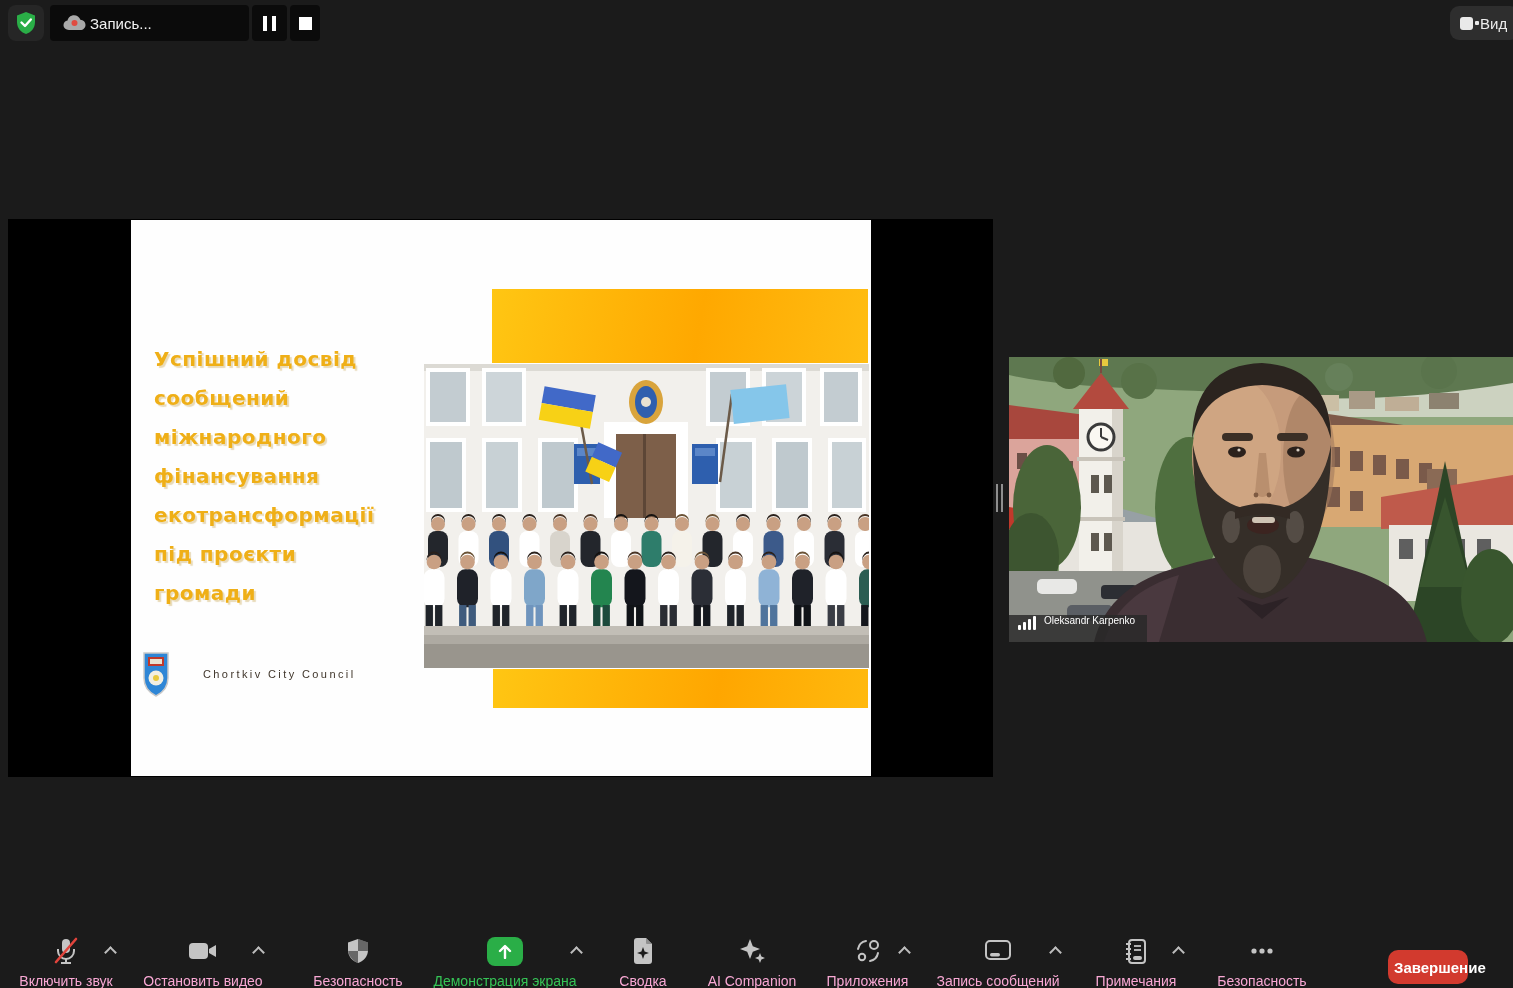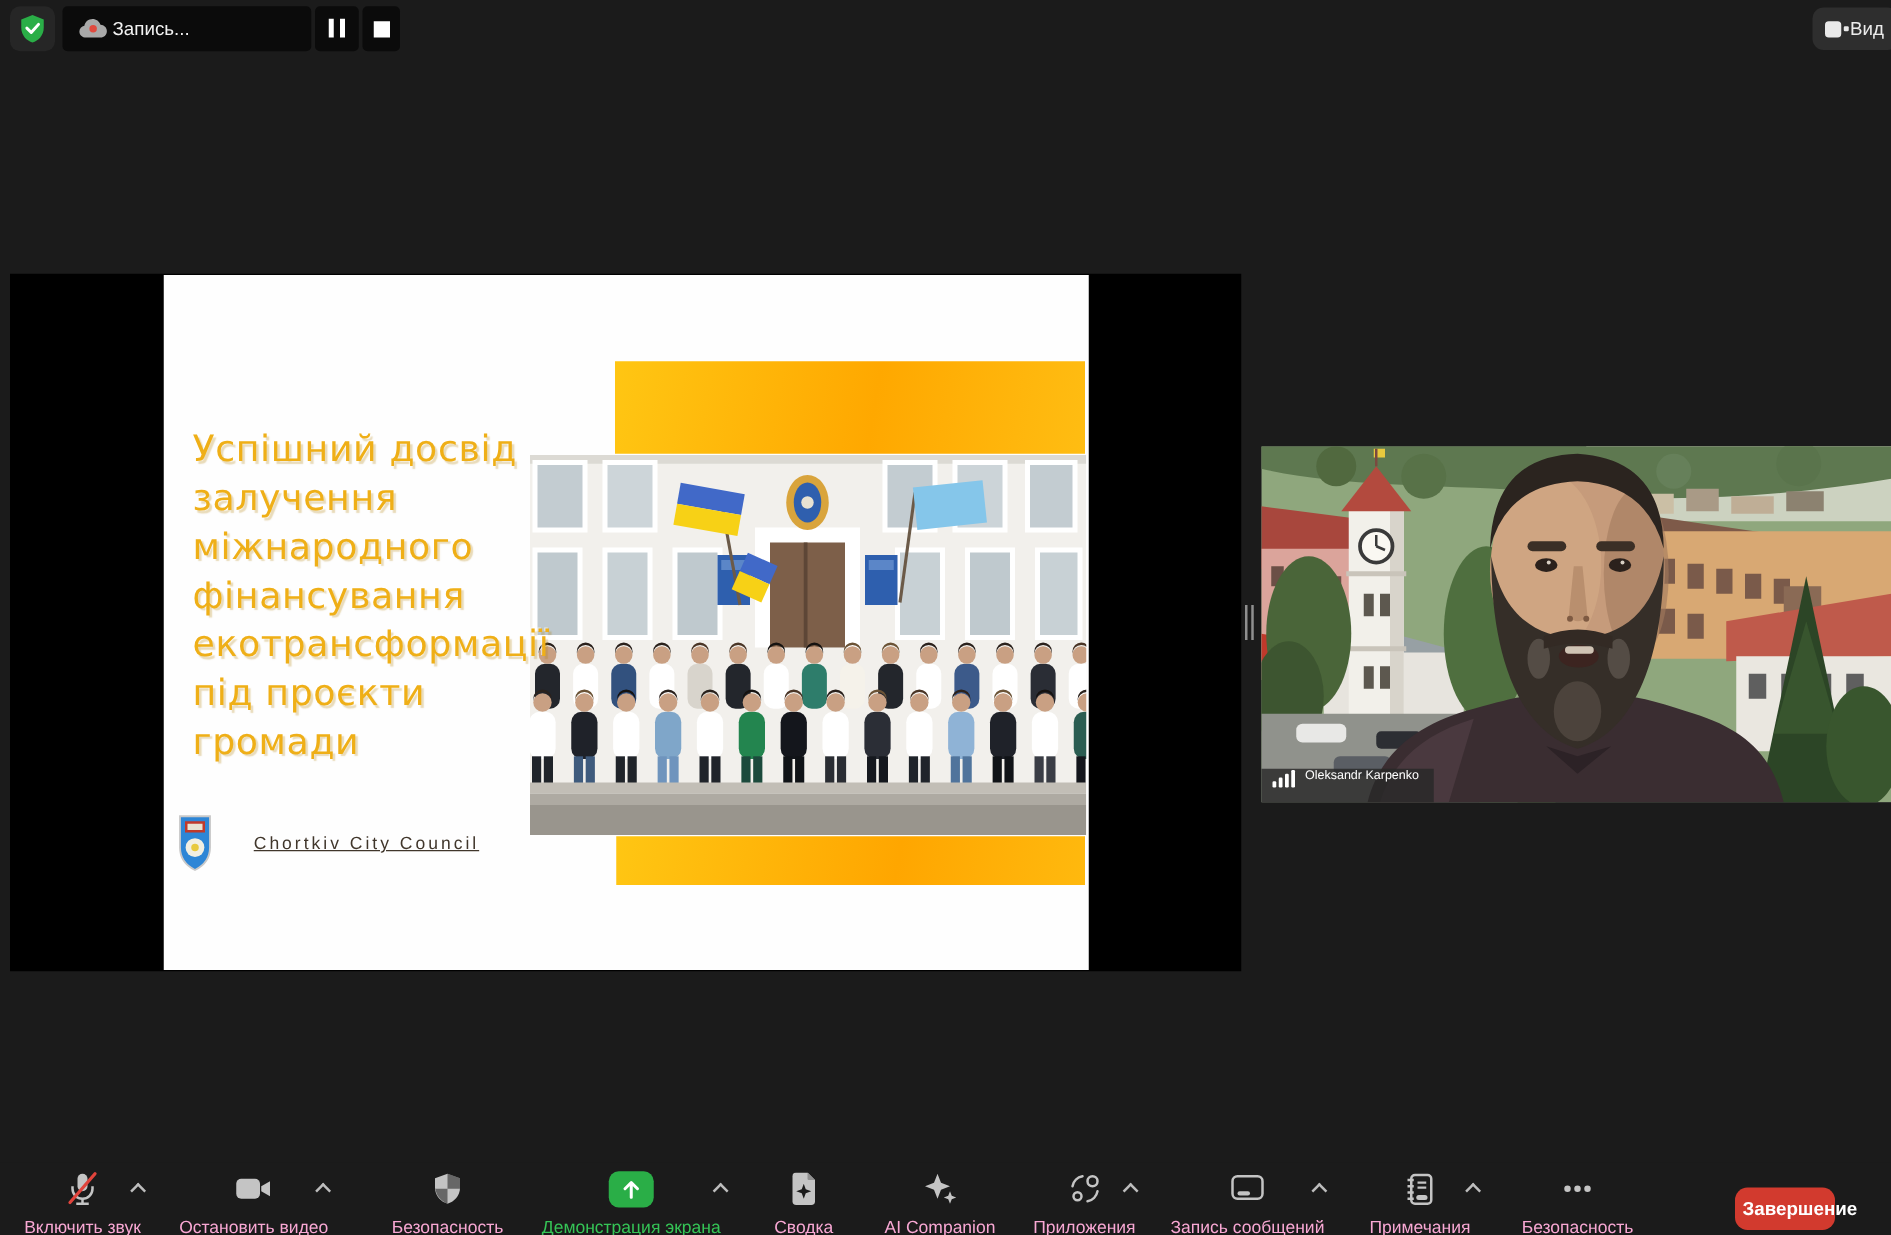--- a/index.html
+++ b/index.html
@@ -23,30 +23,30 @@
 
   
   .view-pill{position:absolute;left:1450px;top:6px;height:34px;padding:0 12px 0 10px;background:#2e2e2e;border-radius:9px;
              display:flex;align-items:center;gap:7px;color:#ececec;font-size:15px;}
   .view-glyph{width:13px;height:13px;background:#e9e9e9;border-radius:3px;position:relative;}
   .view-glyph:after{content:"";position:absolute;right:-6px;top:4px;width:4px;height:4px;background:#e9e9e9;border-radius:1px;}
 
   
   .stage{position:absolute;left:8px;top:219px;width:985px;height:558px;background:#000;}
   .slide{position:absolute;left:123px;top:1px;width:740px;height:556px;background:#fefefe;overflow:hidden;}
-  .slide-title{position:absolute;left:23px;top:120px;font-family:"DejaVu Sans",sans-serif;font-weight:400;
-               font-size:29px;line-height:39px;color:#efaf17;letter-spacing:.5px;
+  .slide-title{position:absolute;left:23px;top:120px;font-family:"DejaVu Sans",sans-serif;font-weight:700;
+               font-size:20px;line-height:39px;color:#efaf17;letter-spacing:.5px;
                text-shadow:-1px -1px 0 rgba(255,255,255,.55),2px 2px 1px rgba(176,127,0,.28);}
   .band-top{position:absolute;left:361px;top:69px;width:376px;height:74px;
             background:linear-gradient(100deg,#ffc613,#ffa800 55%,#ffbd12);}
   .band-bottom{position:absolute;left:362px;top:449px;width:375px;height:39px;
             background:linear-gradient(100deg,#ffc613,#ffa600 60%,#ffb90e);}
   .photo{position:absolute;left:293px;top:144px;width:445px;height:304px;}
   .org-row{position:absolute;left:11px;top:430px;display:flex;align-items:center;gap:33px;}
-  .org-label{font-size:14px;letter-spacing:2.4px;color:#40362b;text-decoration:underline;}
+  .org-label{font-size:11px;letter-spacing:2.4px;color:#40362b;}
 
   
   .divider{position:absolute;left:996px;top:484px;width:8px;height:28px;cursor:col-resize;}
   .divider span{position:absolute;top:0;width:2px;height:28px;background:#8f8f8f;}
   .divider span:first-child{left:0;} .divider span:last-child{left:5px;}
 
   
   .video-tile{position:absolute;left:1009px;top:357px;width:504px;height:285px;overflow:hidden;background:#333;}
   .name-tag{position:absolute;left:0;bottom:0;height:27px;display:flex;align-items:flex-start;gap:8px;
             background:rgba(40,40,40,.82);padding:0 12px 0 9px;color:#fff;font-size:10px;}
@@ -335,21 +335,21 @@
             </g>
           </g>
 
         <rect x="0" y="262" width="445" height="9" fill="#c2beb6"></rect>
         <rect x="0" y="271" width="445" height="9" fill="#aeaaa2"></rect>
         <rect x="0" y="280" width="445" height="24" fill="#99958d"></rect>
       </svg>
 
       <div class="slide-title">
         <div>Успішний досвід</div>
-        <div>залучення</div>
+        <div>сообщений</div>
         <div>міжнародного</div>
         <div>фінансування</div>
         <div>екотрансформації</div>
         <div>під проєкти</div>
         <div>громади</div>
       </div>
 
       <div class="org-row">
         <svg width="28" height="48" viewBox="0 0 28 48">
           <path d="M2 3 L26 3 L26 28 C26 38 20 43 14 46 C8 43 2 38 2 28 Z" fill="#2e86d6" stroke="#c9c9c9" stroke-width="1.5"></path>

